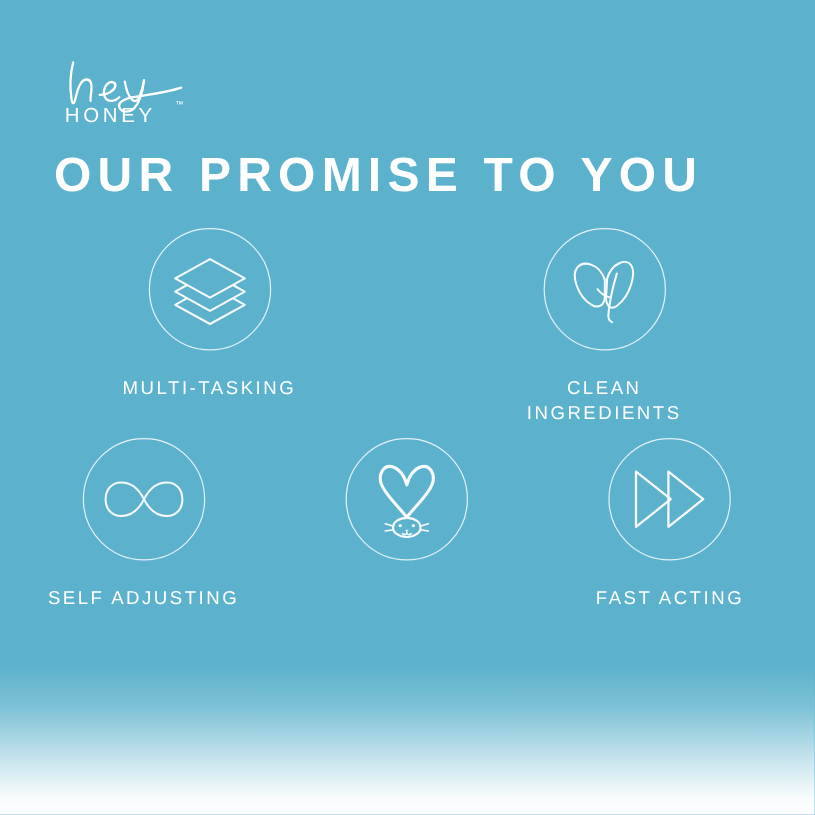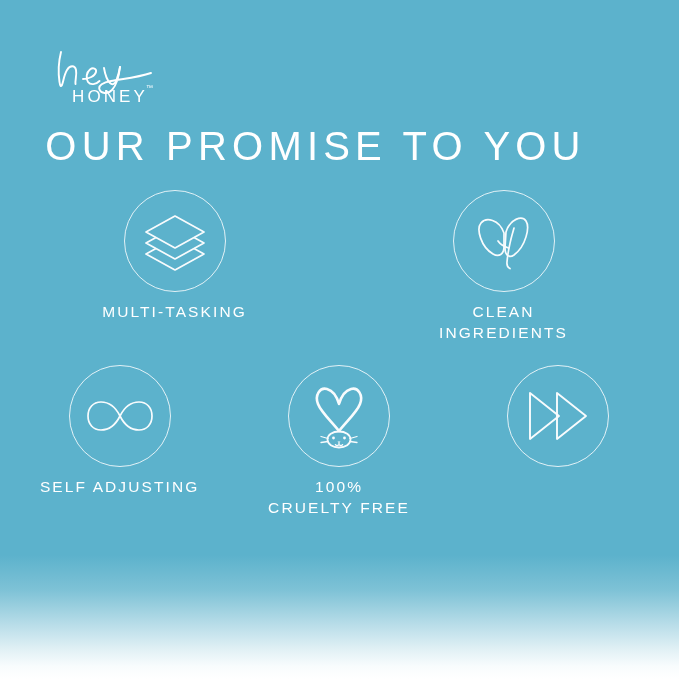--- a/index.html
+++ b/index.html
@@ -40,21 +40,21 @@
   }
   .logo-script {
     position: absolute;
     left: 0;
     top: 0;
     width: 110px;
     height: 48px;
   }
   .logo-word {
     position: absolute;
-    left: 20px;
+    left: 2px;
     top: 42px;
     color: #ffffff;
     font-size: 17px;
     letter-spacing: 3.1px;
     font-weight: 400;
     line-height: 1;
     white-space: nowrap;
   }
   .logo-tm {
     position: absolute;
@@ -67,21 +67,21 @@
 
   
   .page-title {
     position: absolute;
     left: 0;
     top: 124px;
     width: 631px;
     text-align: center;
     color: #ffffff;
     font-size: 40px;
-    font-weight: 400;
+    font-weight: 700;
     letter-spacing: 5.2px;
     line-height: 1.1;
     white-space: nowrap;
   }
 
   
   .promise-grid {
     position: absolute;
     left: 0;
     top: 190px;
@@ -109,21 +109,21 @@
     border-radius: 50%;
     border: 1.4px solid #e8f4f8;
     display: flex;
     align-items: center;
     justify-content: center;
     opacity: 0.96;
   }
   .icon-circle svg { display: block; }
 
   .promise-label {
-    margin-top: 10px;
+    margin-top: 22px;
     color: #ffffff;
     font-size: 15.5px;
     font-weight: 400;
     letter-spacing: 2.1px;
     line-height: 1.35;
     text-align: center;
     white-space: pre-line;
   }
   .row-2 .promise-label { }
 </style>
@@ -204,28 +204,27 @@
             <circle cx="29.5" cy="57" r="1.4" fill="#ffffff" stroke="none"></circle>
             <circle cx="40.5" cy="57" r="1.4" fill="#ffffff" stroke="none"></circle>
 
             <path d="M33.5 60.5 L36.5 60.5 L35 62.3 Z" fill="#ffffff" stroke="none"></path>
 
             <path d="M35 62.3 L35 63.6 M35 63.6 C33.6 65, 32 64.6, 31.4 63.6 M35 63.6 C36.4 65, 38 64.6, 38.6 63.6" stroke-width="1.3"></path>
 
             <path d="M24 57.5 L17 55.5 M24 60.5 L17 61.5 M46 57.5 L53 55.5 M46 60.5 L53 61.5" stroke-width="1.3"></path>
           </svg>
         </div>
-        <div class="promise-label">100%
-CRUELTY FREE</div>
       </div>
 
       <div class="promise-cell col-2">
         <div class="icon-circle">
           <svg width="62" height="52" viewBox="0 0 62 52" fill="none" stroke="#ffffff" stroke-width="1.9" stroke-linejoin="round">
             <path d="M3 3 L32 26 L3 49 Z"></path>
             <path d="M30 3 L59 26 L30 49 Z"></path>
           </svg>
         </div>
+        <div class="promise-label">FAST ACTING</div>
       </div>
     </div>
 
   </div>
 </div>
 
 </body></html>

